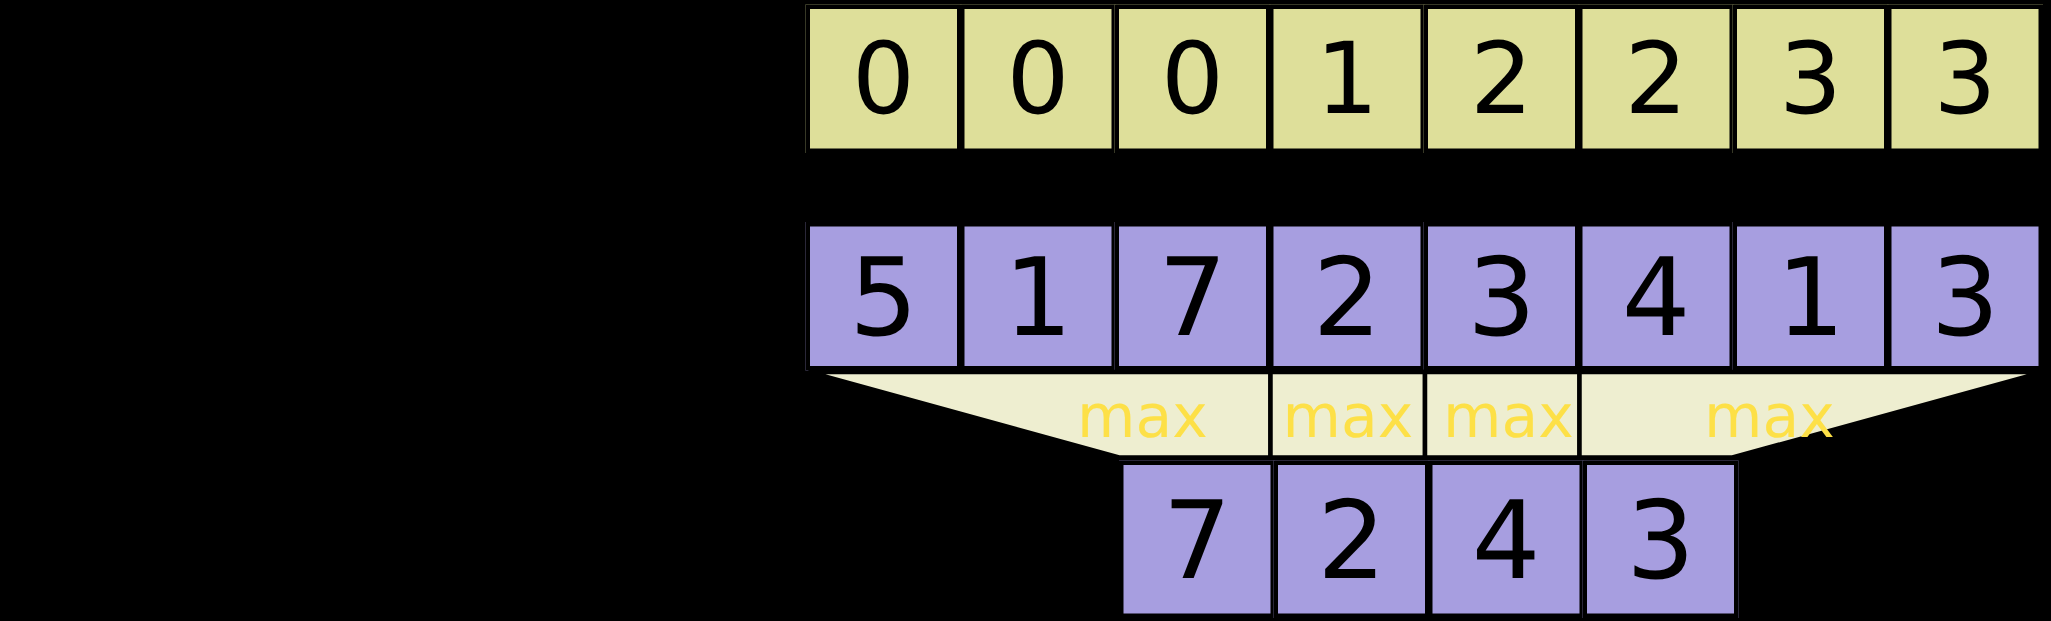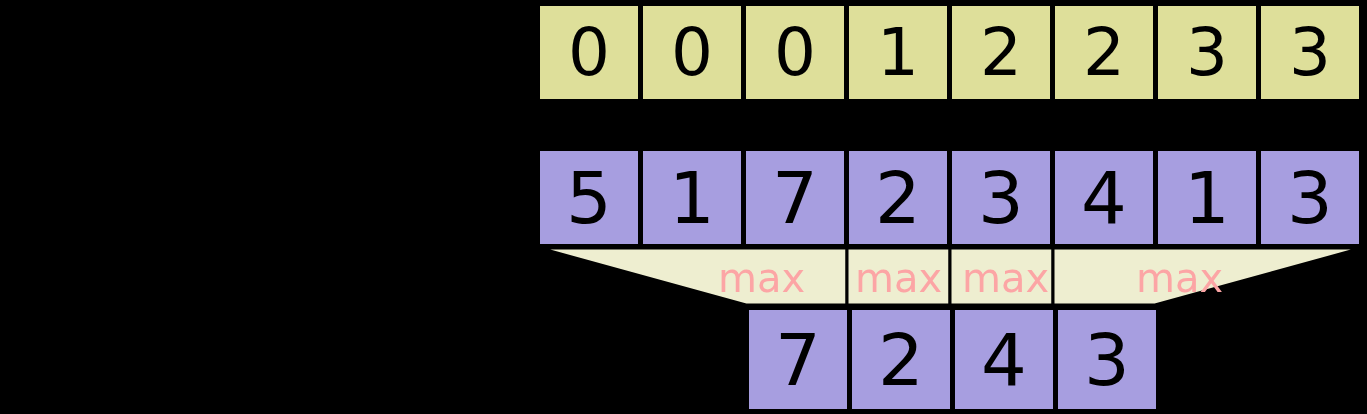--- a/index.html
+++ b/index.html
@@ -46,21 +46,21 @@
     position: absolute;
     left: 0;
     top: 0;
     width: 1367px;
     height: 414px;
     pointer-events: none;
   }
   .max-label {
     position: absolute;
     font-size: 40px;
-    color: #fca5a5;
+    color: #fde047;
     line-height: 1;
     user-select: none;
     white-space: nowrap;
   }
 </style>
 </head>
 <body>
 
 <div id="stage">
 

